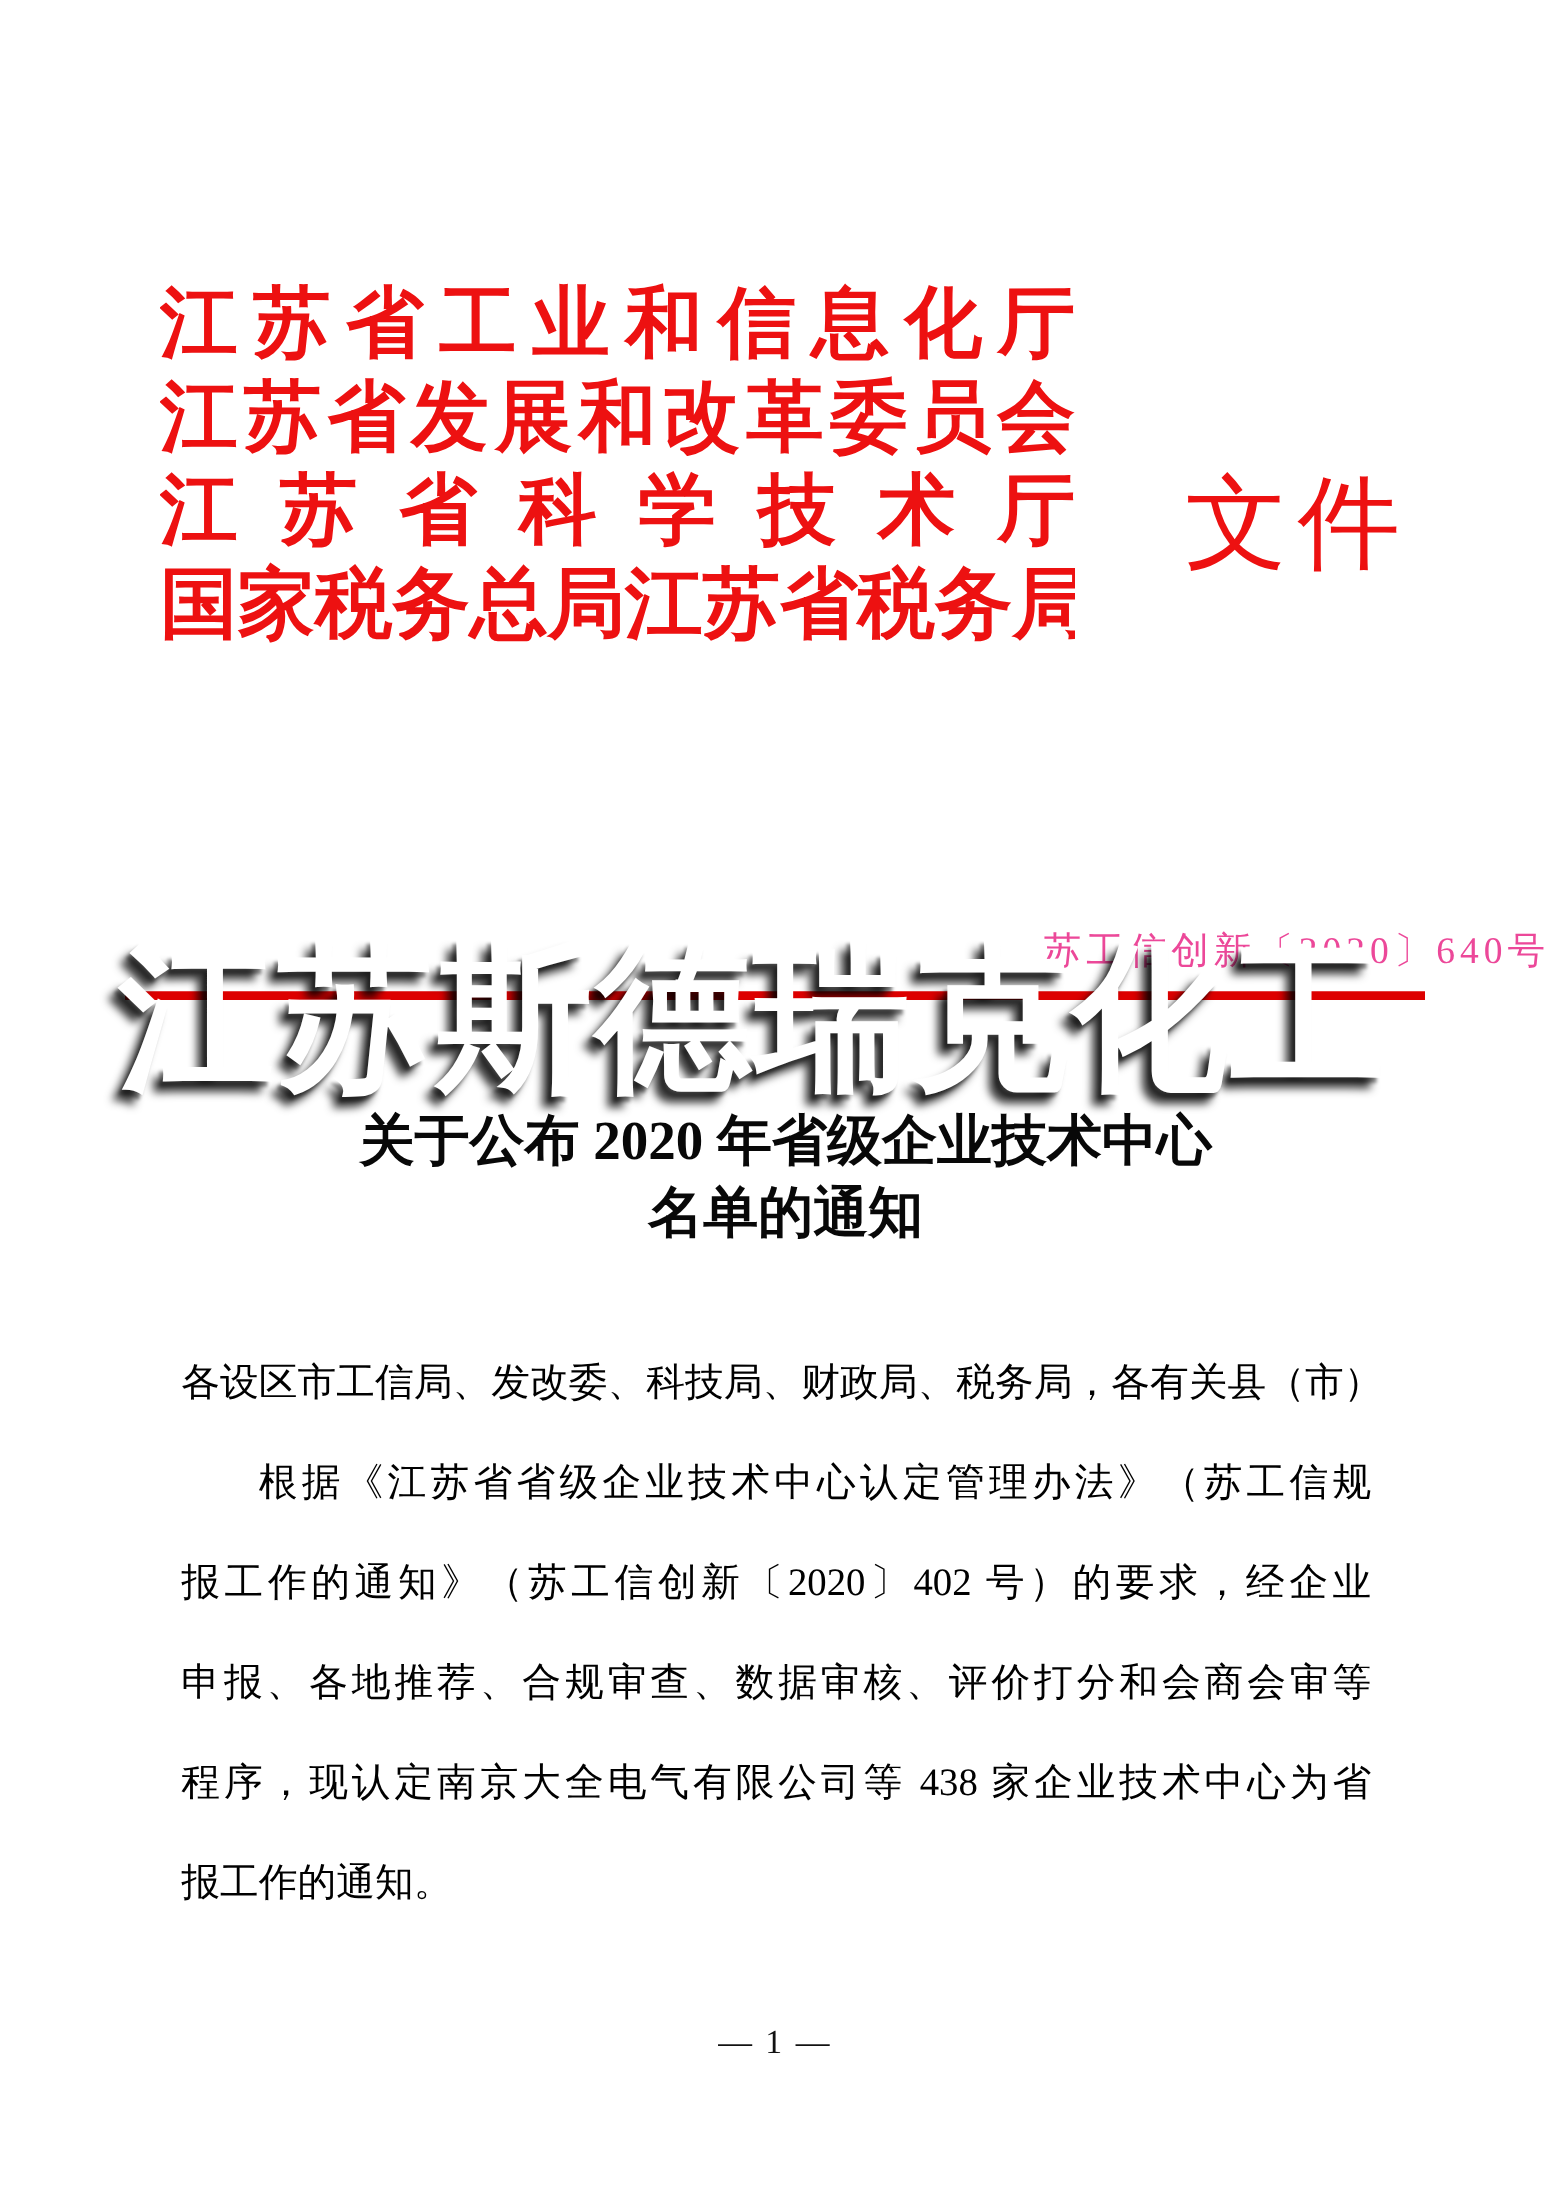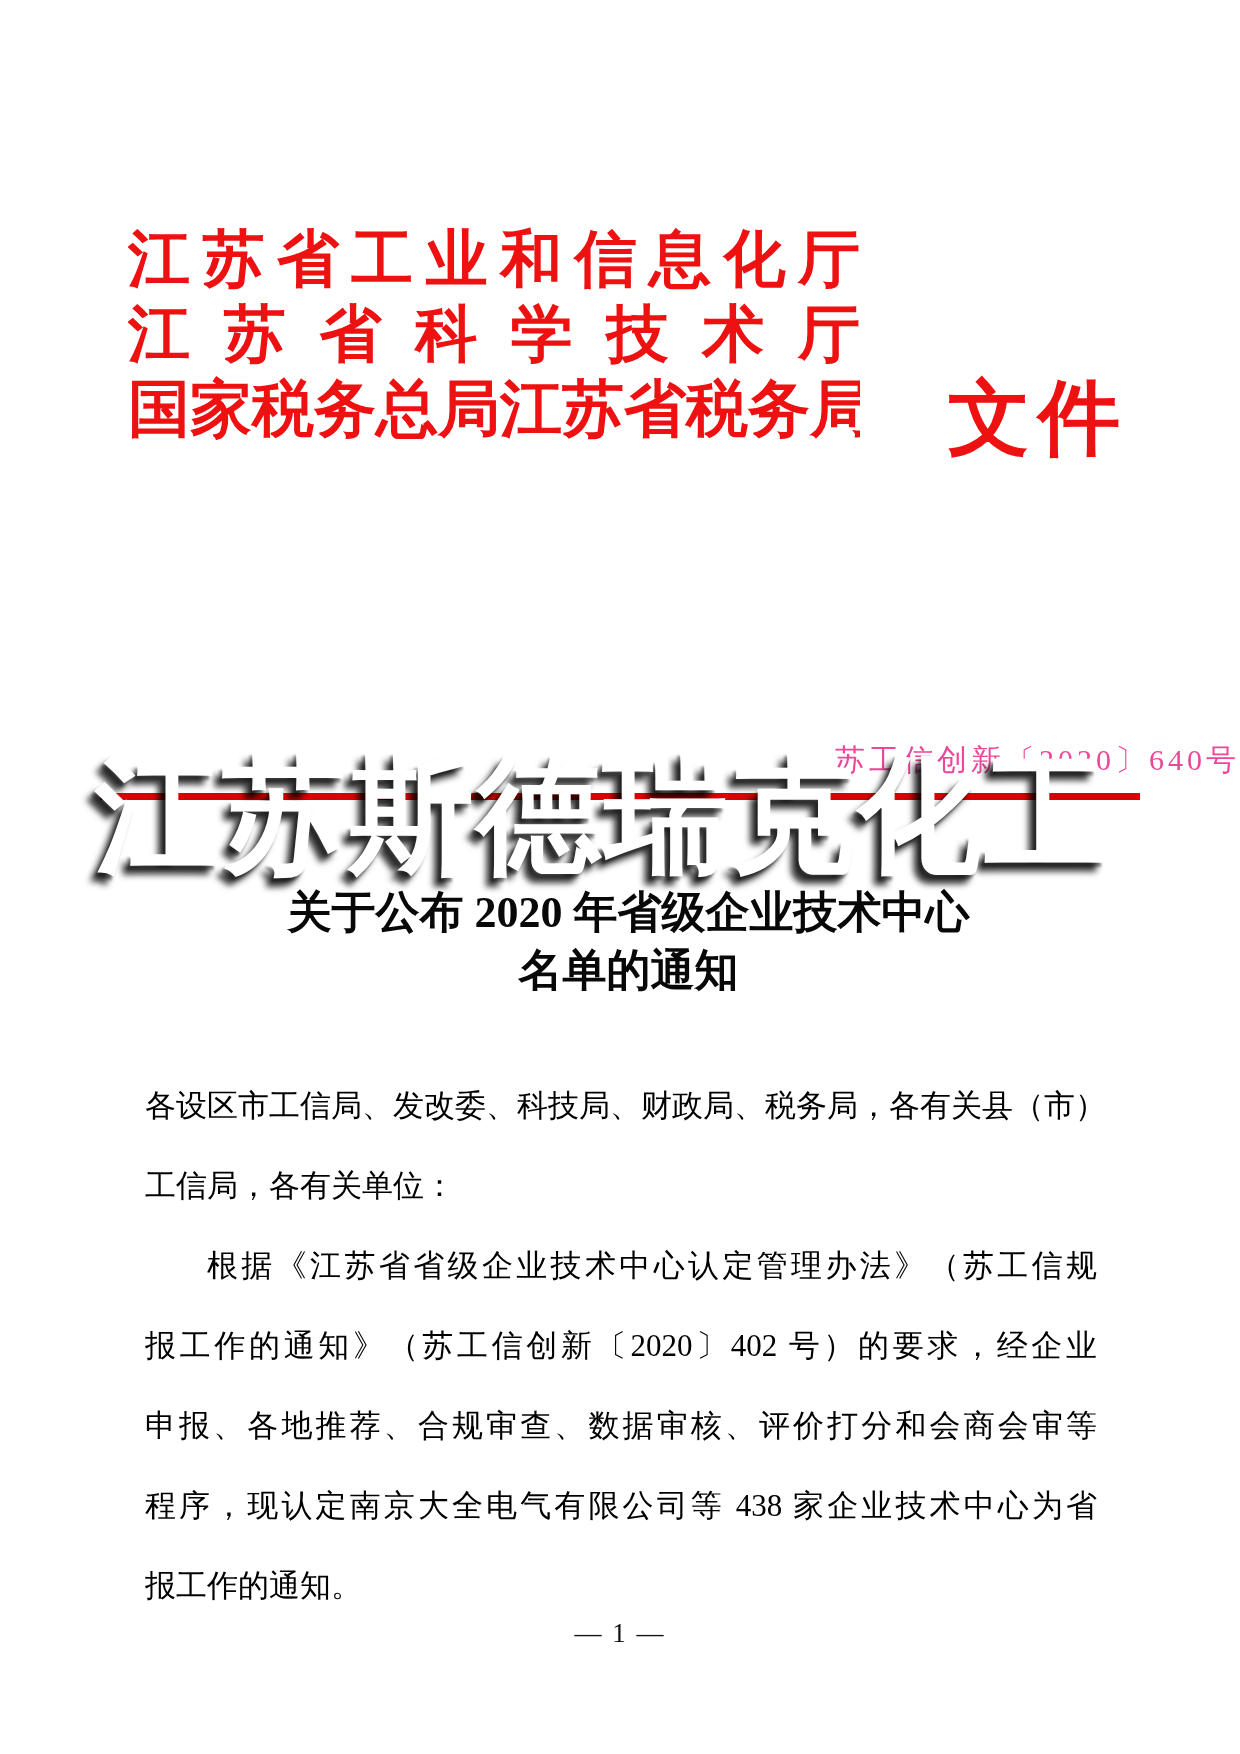--- a/index.html
+++ b/index.html
@@ -28,21 +28,21 @@
     text-align: justify;
     text-align-last: justify;
     text-justify: inter-character;
     overflow: hidden;
   }
   .doc-word {
     position: absolute;
     left: 948px;
     top: 378px;
     color: #ed1111;
-    font-weight: bold;
+    font-weight: normal;
     font-size: 82px;
     line-height: 1;
     letter-spacing: 8px;
     white-space: nowrap;
   }
 
   
   .doc-number {
     position: absolute;
     left: 0;
@@ -138,40 +138,40 @@
     letter-spacing: 2px;
   }
 </style>
 </head>
 <body>
 
 <div class="page">
 
   <div class="agency-block">
     <div class="agency-line">江苏省工业和信息化厅</div>
+    <div class="agency-line">江苏省发展和改革委员会</div>
     <div class="agency-line">江苏省科学技术厅</div>
     <div class="agency-line">国家税务总局江苏省税务局</div>
   </div>
 
   <div class="doc-word">文件</div>
 
   <div class="doc-number">苏工信创新〔2020〕640号</div>
 
   <div class="red-line"></div>
 
   <div class="watermark">江苏斯德瑞克化工</div>
 
   <div class="title-block">
     <div class="title-line">关于公布 2020 年省级企业技术中心</div>
     <div class="title-line">名单的通知</div>
   </div>
 
   <div class="body-block">
     <div class="body-line">各设区市工信局、发改委、科技局、财政局、税务局，各有关县（市）</div>
-    <div class="body-line flush-left">工信局，各有关单位：</div>
     <div class="body-line indent">根据《江苏省省级企业技术中心认定管理办法》（苏工信规</div>
     <div class="body-line">报工作的通知》（苏工信创新〔2020〕402 号）的要求，经企业</div>
     <div class="body-line">申报、各地推荐、合规审查、数据审核、评价打分和会商会审等</div>
     <div class="body-line">程序，现认定南京大全电气有限公司等 438 家企业技术中心为省</div>
     <div class="body-line flush-left">报工作的通知。</div>
   </div>
 
   <div class="footer">— 1 —</div>
 
 </div>

